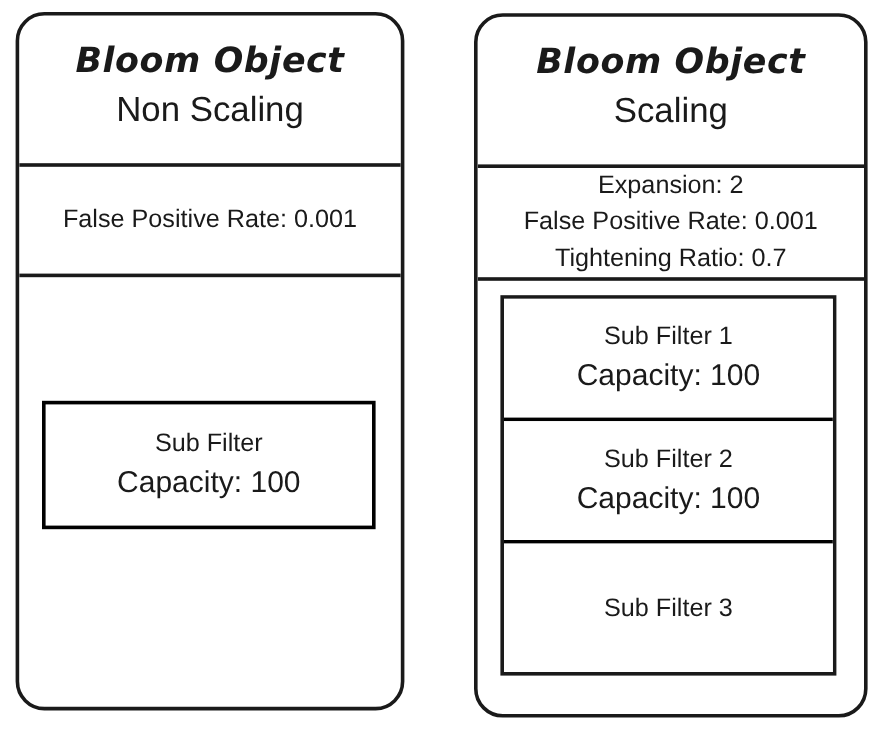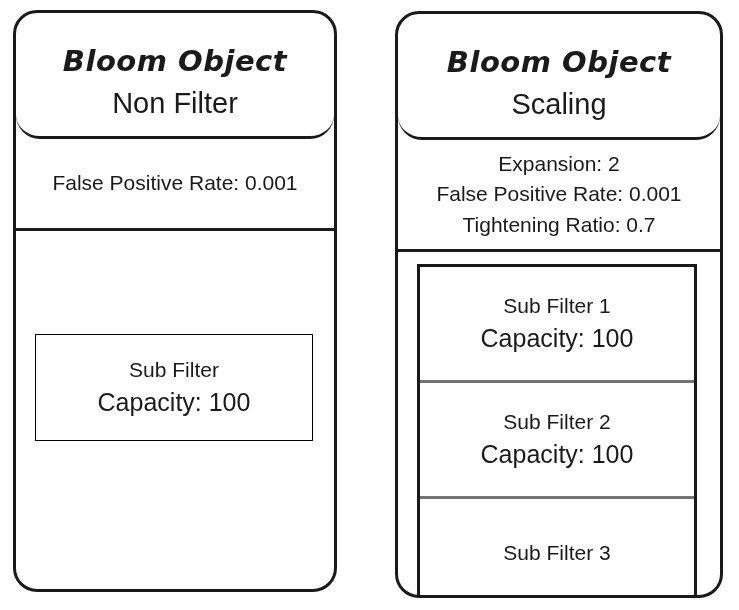--- a/index.html
+++ b/index.html
@@ -44,23 +44,22 @@
     top: 11px;
     width: 328px;
     height: 587px;
   }
 
   
   .panel-header {
     box-sizing: border-box;
     border-bottom: 3px solid #1a1a1a;
     text-align: center;
-    padding-top: 30px;
+    padding-top: 19px;
     padding-bottom: 8px;
-    border-radius: 24px;
   }
   .panel--nonscaling .panel-header { height: 126px; }
   .panel--scaling .panel-header { height: 126px; }
 
   .panel-title {
     font-family: "DejaVu Sans", sans-serif;
     font-style: italic;
     font-weight: 600;
     font-size: 29px;
     letter-spacing: 0.5px;
@@ -80,21 +79,21 @@
   
   .panel-params {
     box-sizing: border-box;
     border-bottom: 3px solid #1a1a1a;
     text-align: center;
     display: flex;
     flex-direction: column;
     justify-content: center;
   }
   .panel--nonscaling .panel-params { height: 92px; }
-  .panel--scaling .panel-params { height: 112px; text-align: center; }
+  .panel--scaling .panel-params { height: 94px; text-align: center; }
 
   .param-line {
     font-family: "Liberation Sans", sans-serif;
     font-size: 21px;
     line-height: 1.45;
     color: #1a1a1a;
     white-space: nowrap;
   }
 
   
@@ -104,42 +103,42 @@
   }
 
   
   .subfilter-single {
     position: absolute;
     box-sizing: border-box;
     left: 19px;
     top: 103px;
     width: 278px;
     height: 107px;
-    border: 1px solid #000000;
+    border: 3px solid #000000;
     background: #ffffff;
     display: flex;
     flex-direction: column;
     align-items: center;
     justify-content: center;
   }
 
   
   .subfilter-stack {
     position: absolute;
     box-sizing: border-box;
     left: 19px;
     top: 12px;
     width: 280px;
     border: 3px solid #1a1a1a;
     background: #ffffff;
   }
   .subfilter-item {
     box-sizing: border-box;
-    height: 116px;
-    border-bottom: 3px solid #737373;
+    height: 102px;
+    border-bottom: 3px solid #000000;
     display: flex;
     flex-direction: column;
     align-items: center;
     justify-content: center;
     background: #ffffff;
   }
   .subfilter-item:last-child {
     border-bottom: none;
     height: 107px;
   }
@@ -159,21 +158,21 @@
 </style>
 </head>
 <body>
 
 <div class="canvas">
 
   <div class="panel panel--nonscaling">
 
     <div class="panel-header">
       <div class="panel-title">Bloom Object</div>
-      <div class="panel-subtitle">Non Filter</div>
+      <div class="panel-subtitle">Non Scaling</div>
     </div>
 
     <div class="panel-params">
       <div class="param-line">False Positive Rate: 0.001</div>
     </div>
 
     <div class="panel-body">
       <div class="subfilter-single">
         <div class="subfilter-name">Sub Filter</div>
         <div class="subfilter-capacity">Capacity: 100</div>

